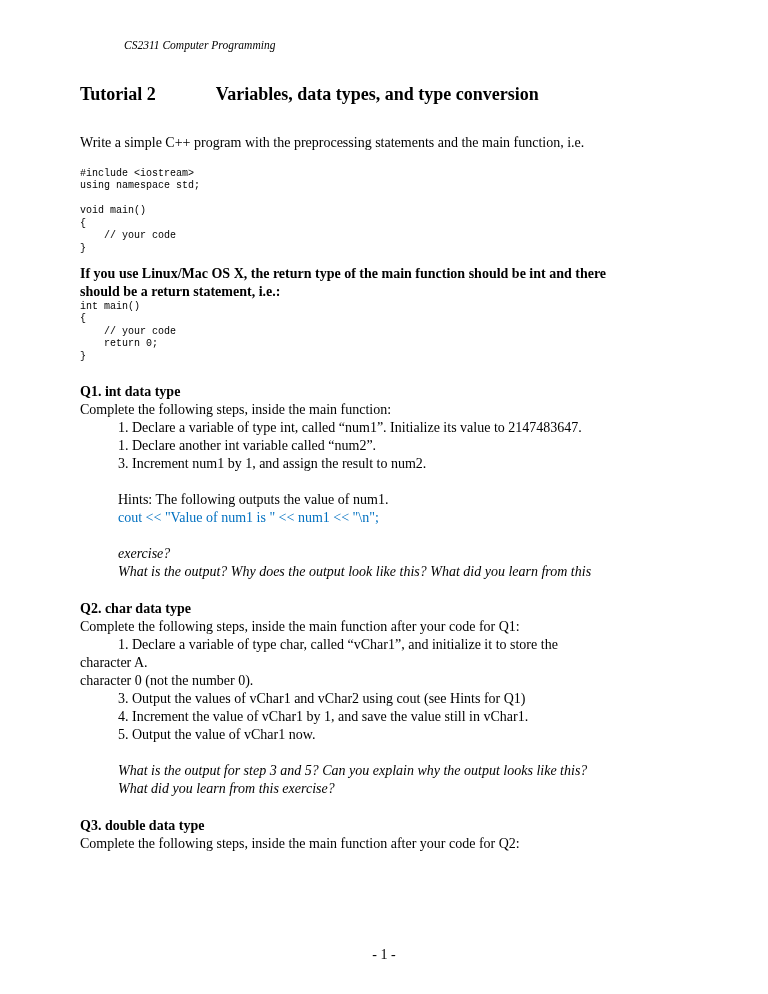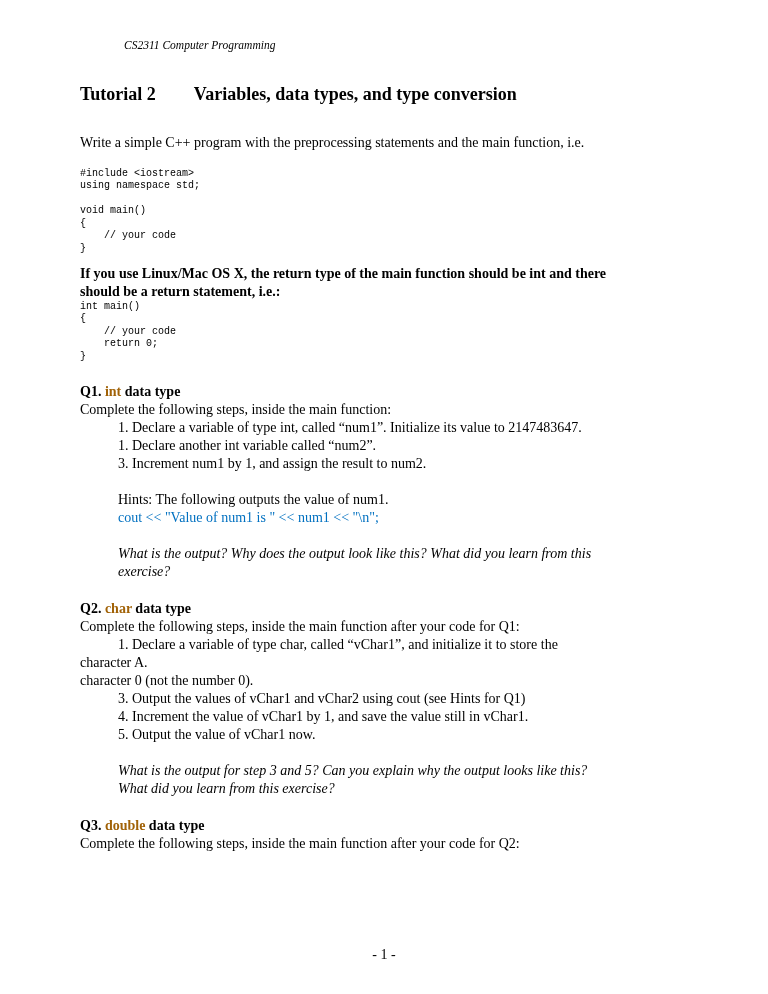--- a/index.html
+++ b/index.html
@@ -19,42 +19,42 @@
     line-height: 1.28;
   }
   .header {
     font-style: italic;
     font-size: 11.5px;
     margin-bottom: 30px;
     margin-left: 44px;
   }
   .title-row {
     display: flex;
-    gap: 38px;
+    gap: 60px;
     font-weight: bold;
     font-size: 18px;
     margin-bottom: 28px;
   }
   .intro { margin-bottom: 16px; }
   .code {
     font-family: "Courier New", Courier, monospace;
     white-space: pre;
     font-size: 10px;
     line-height: 1.25;
     margin-bottom: 10px;
   }
   .para {
     margin-top: 10px;
     font-weight: bold;
   }
   .qhead {
     margin-top: 20px;
     font-weight: bold;
   }
-  .qhead .kw { color: #a16207; }
+  .qhead .kw { color: #000000; }
   .blue { color: #0070c0; }
   .ital { font-style: italic; }
   .steps { margin-left: 38px; }
   .indent2 { margin-left: 38px; }
   .page-footer {
     position: absolute;
     bottom: 30px;
     left: 0;
     width: 100%;
     text-align: center;
@@ -99,22 +99,22 @@
   </div>
   <div>Complete the following steps, inside the main function:</div>
   <div class="steps">
     <div>1. Declare a variable of type int, called “num1”. Initialize its value to 2147483647.</div>
     <div>1. Declare another int variable called “num2”.</div>
     <div>3. Increment num1 by 1, and assign the result to num2.</div>
     <br>
     <div>Hints: The following outputs the value of num1.</div>
     <div class="blue">cout &lt;&lt; "Value of num1 is " &lt;&lt; num1 &lt;&lt; "\n";</div>
     <br>
+    <div class="ital">exercise?</div>
     <div class="ital">What is the output? Why does the output look like this? What did you learn from this</div>
-    <div class="ital">exercise?</div>
   </div>
 
   <div class="qhead">
     <span>Q2.</span>
     <span class="kw">char</span><span> data type</span>
   </div>
   <div>Complete the following steps, inside the main function after your code for Q1:</div>
   <div class="indent2">1. Declare a variable of type char, called “vChar1”, and initialize it to store the</div>
   <div>character A.</div>
   <div>character 0 (not the number 0).</div>

